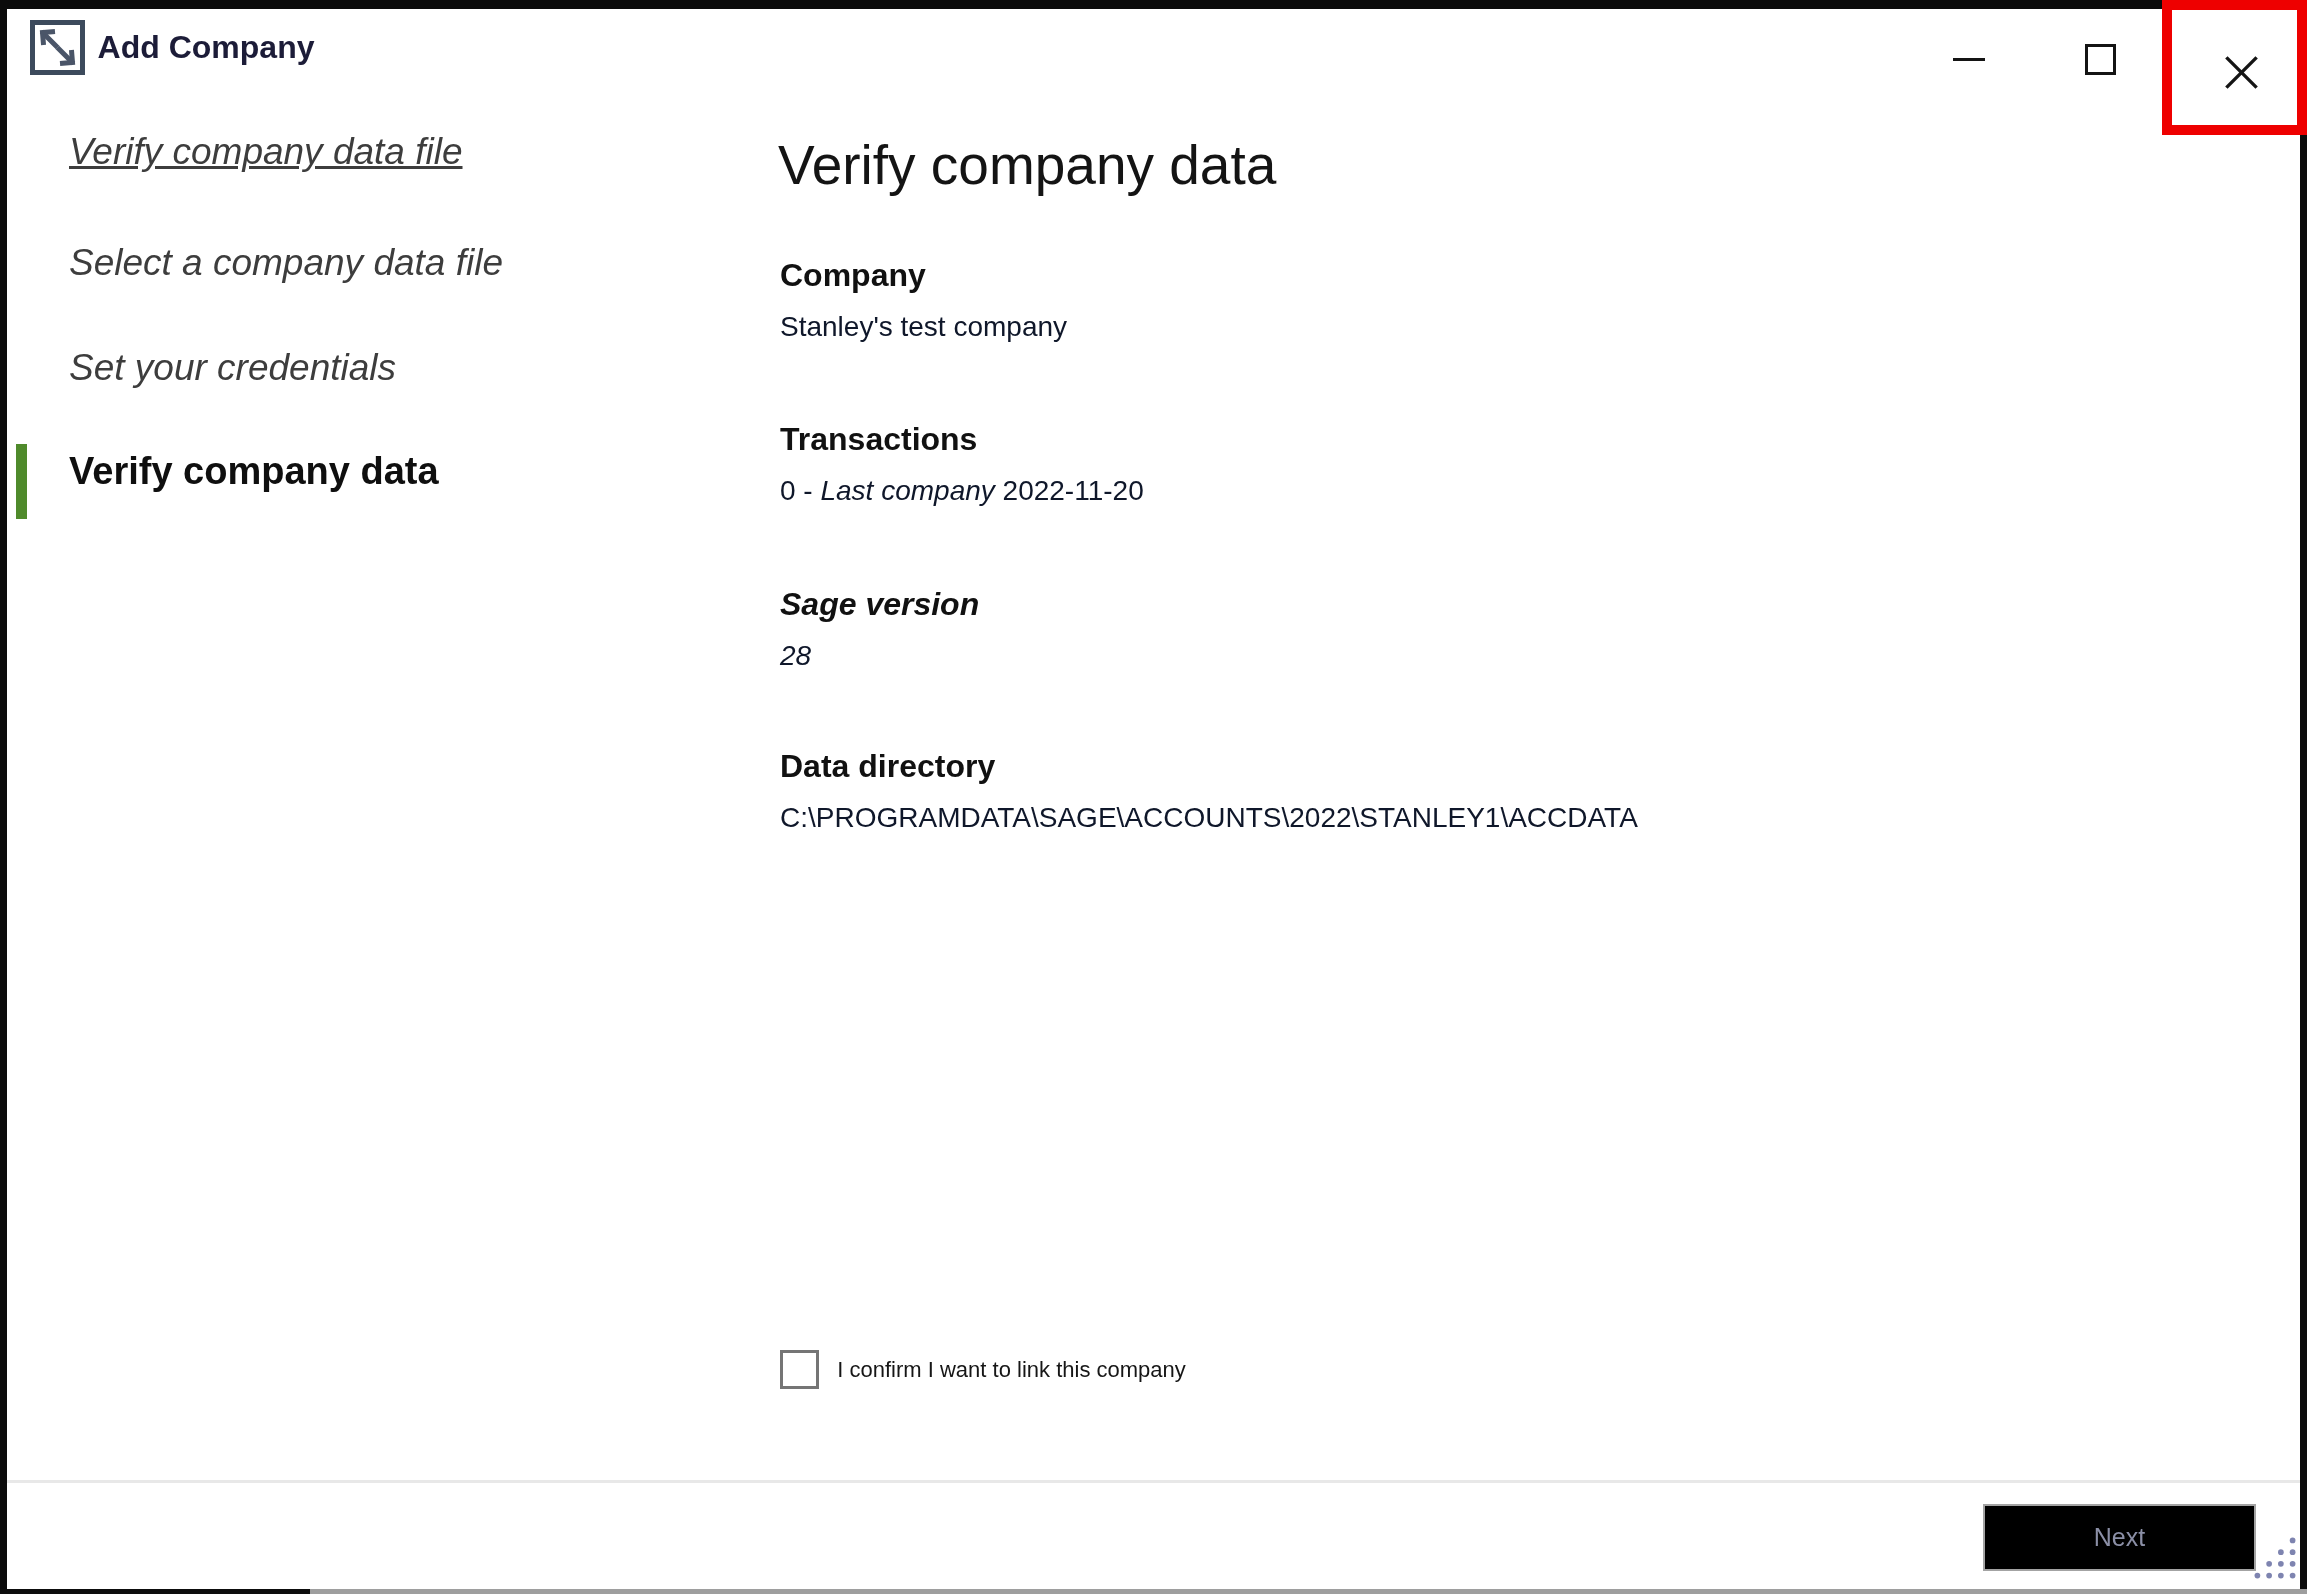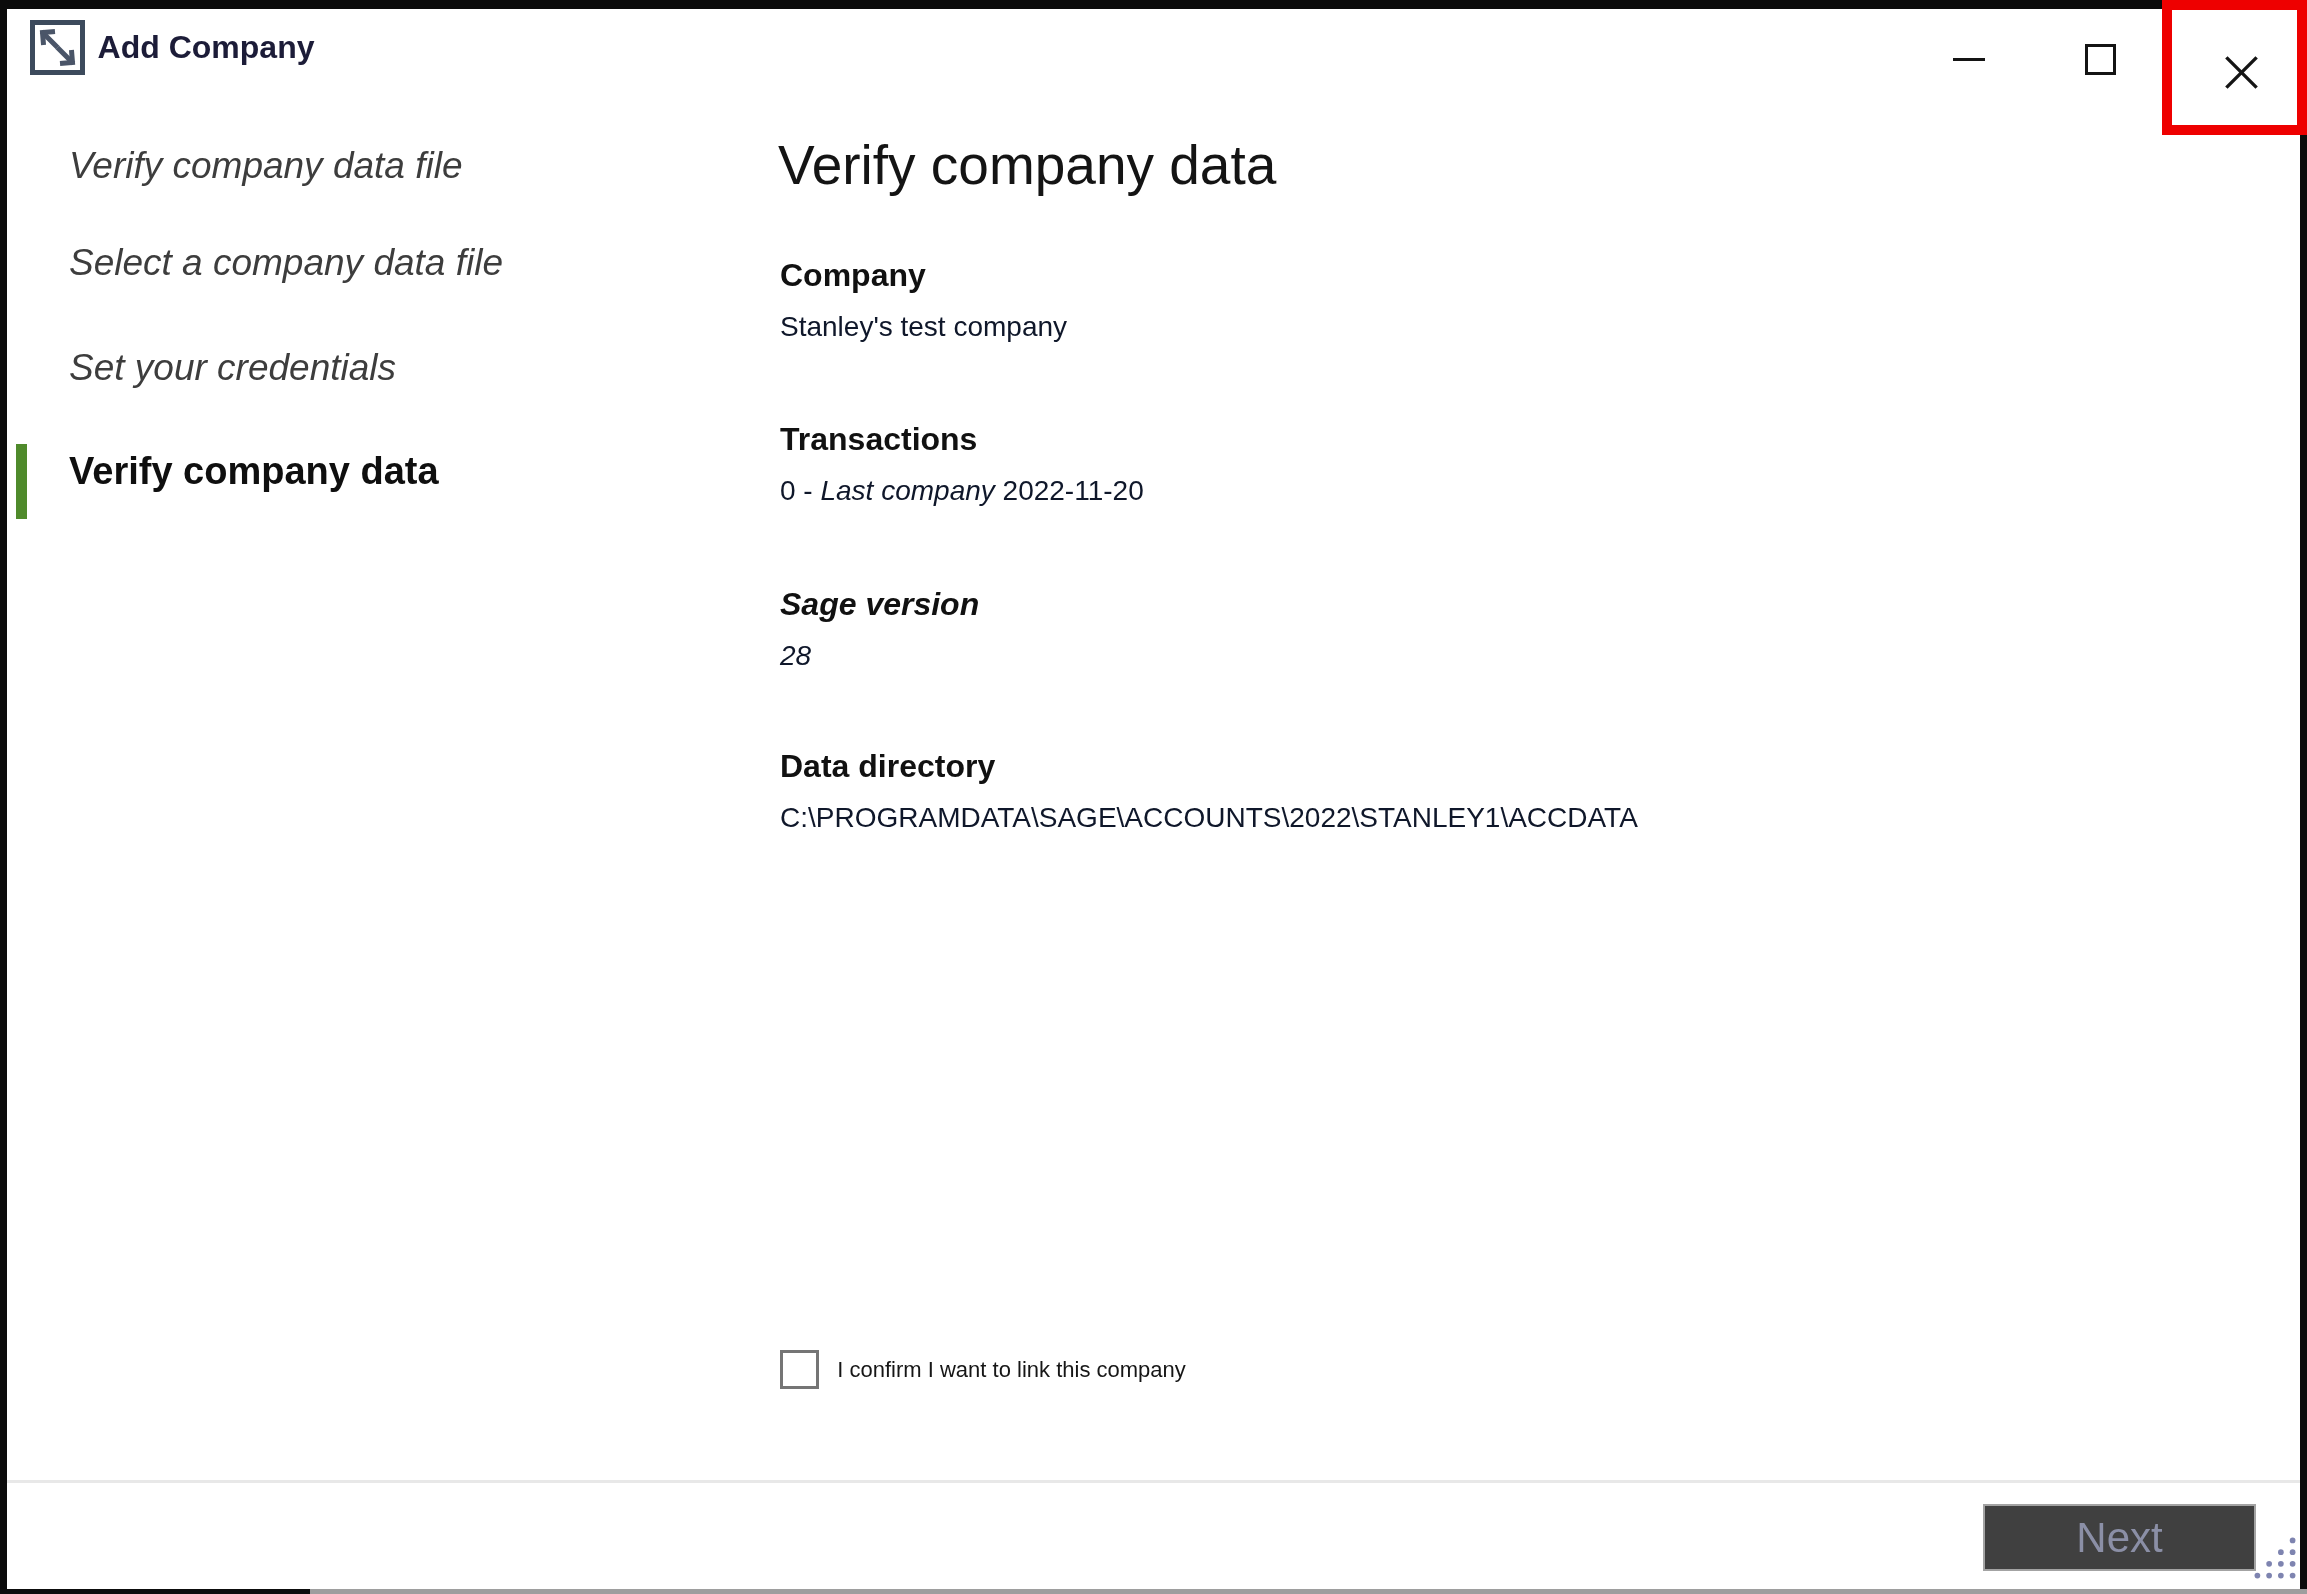--- a/index.html
+++ b/index.html
@@ -50,21 +50,21 @@
     border:10.8px solid #ee0000; box-sizing:border-box; z-index:50;
     background:transparent;
   }
 
   
   .step {
     position:absolute; left:69px;
     font-size:37px; font-style:italic; color:#3d3d3d;
     line-height:48px; white-space:nowrap;
   }
-  .step-1 { top:142px; }
+  .step-1 { top:128px;text-decoration:underline; }
   .step-2 { top:239px; }
   .step-3 { top:344px; }
   .step-active {
     top:447px; font-style:normal; font-weight:700; color:#0f0f0f; font-size:38px;
   }
   .active-marker {
     position:absolute; left:16px; top:444px; width:10.8px; height:75px;
     background:#4f8a2b;
   }
 
@@ -93,23 +93,23 @@
     border:3.3px solid #757575; background:#ffffff; box-sizing:content-box;
   }
   .confirm-label { font-size:22px; color:#161616; white-space:nowrap; }
 
   
   .divider {
     position:absolute; left:6.6px; right:6.6px; top:1480px; height:2.5px; background:#e8e8e8;
   }
   .next-button {
     position:absolute; left:1983px; top:1504px; width:273px; height:67px;
-    background:#404040; border:2.5px solid #a3a3a3; box-sizing:border-box;
+    background:#000000; border:2.5px solid #a3a3a3; box-sizing:border-box;
     display:flex; align-items:center; justify-content:center;
-    font-size:42px; color:#8b8fa6; font-family:"Liberation Sans", sans-serif;
+    font-size:25px; color:#8b8fa6; font-family:"Liberation Sans", sans-serif;
   }
   .resize-grip { position:absolute; left:2249px; top:1532px; width:52px; height:52px; }
 </style>
 </head>
 <body>
 
 <div class="window">
 
   <div class="edge-top"></div>
   <div class="edge-left"></div>

